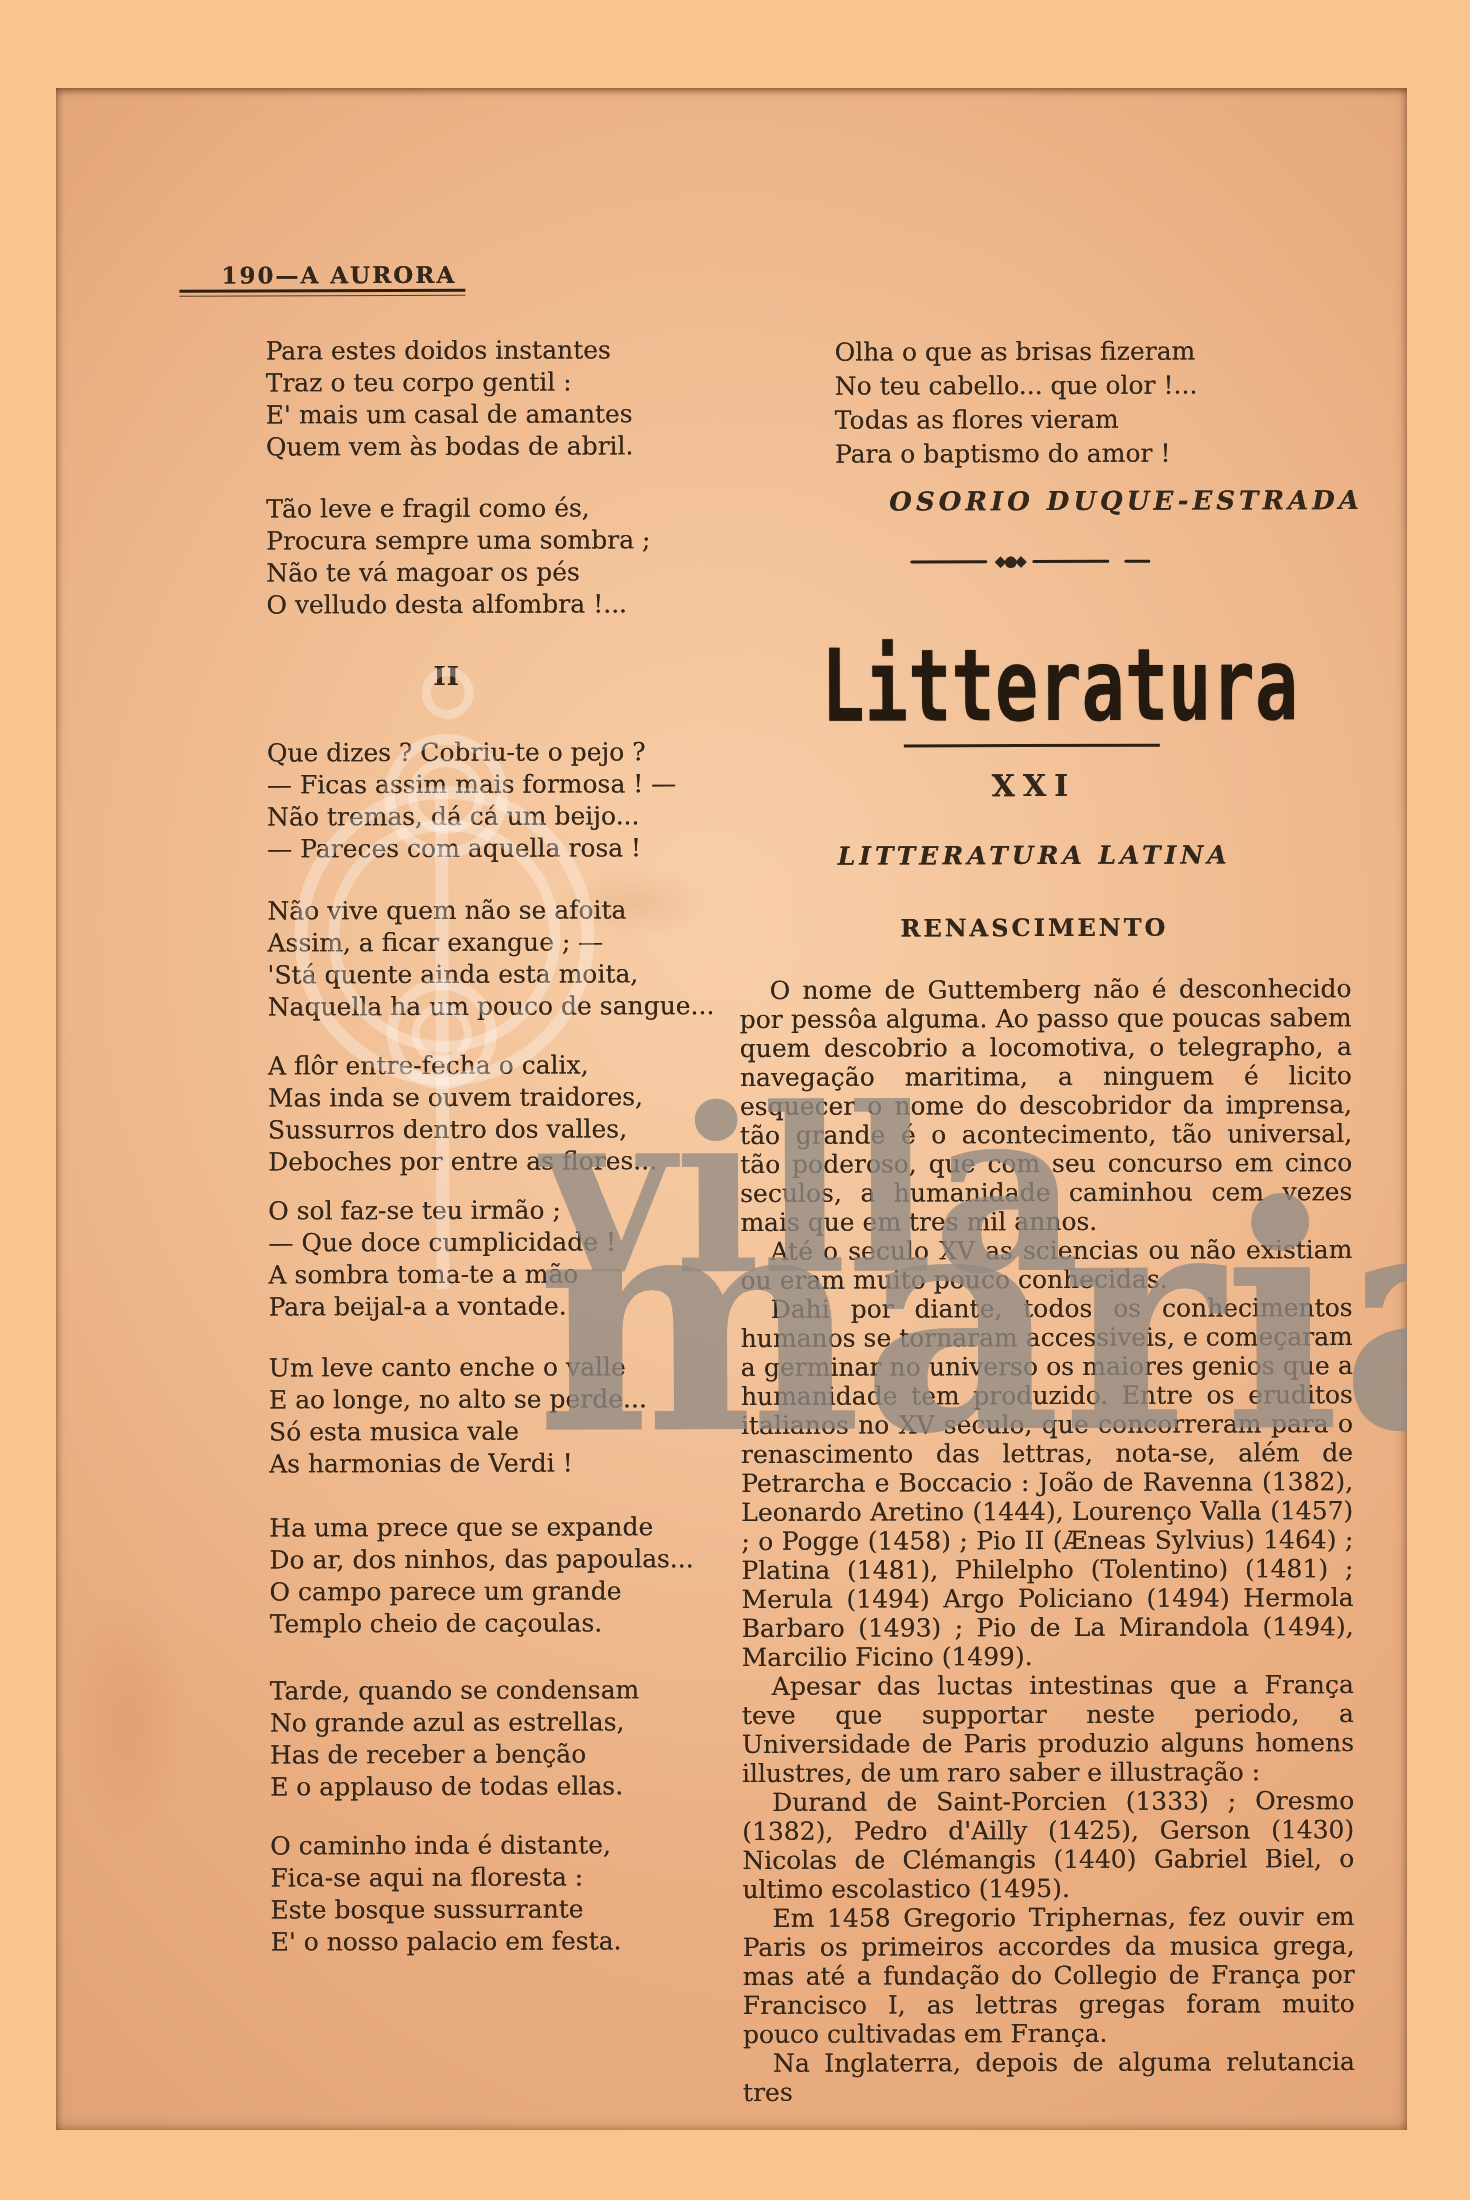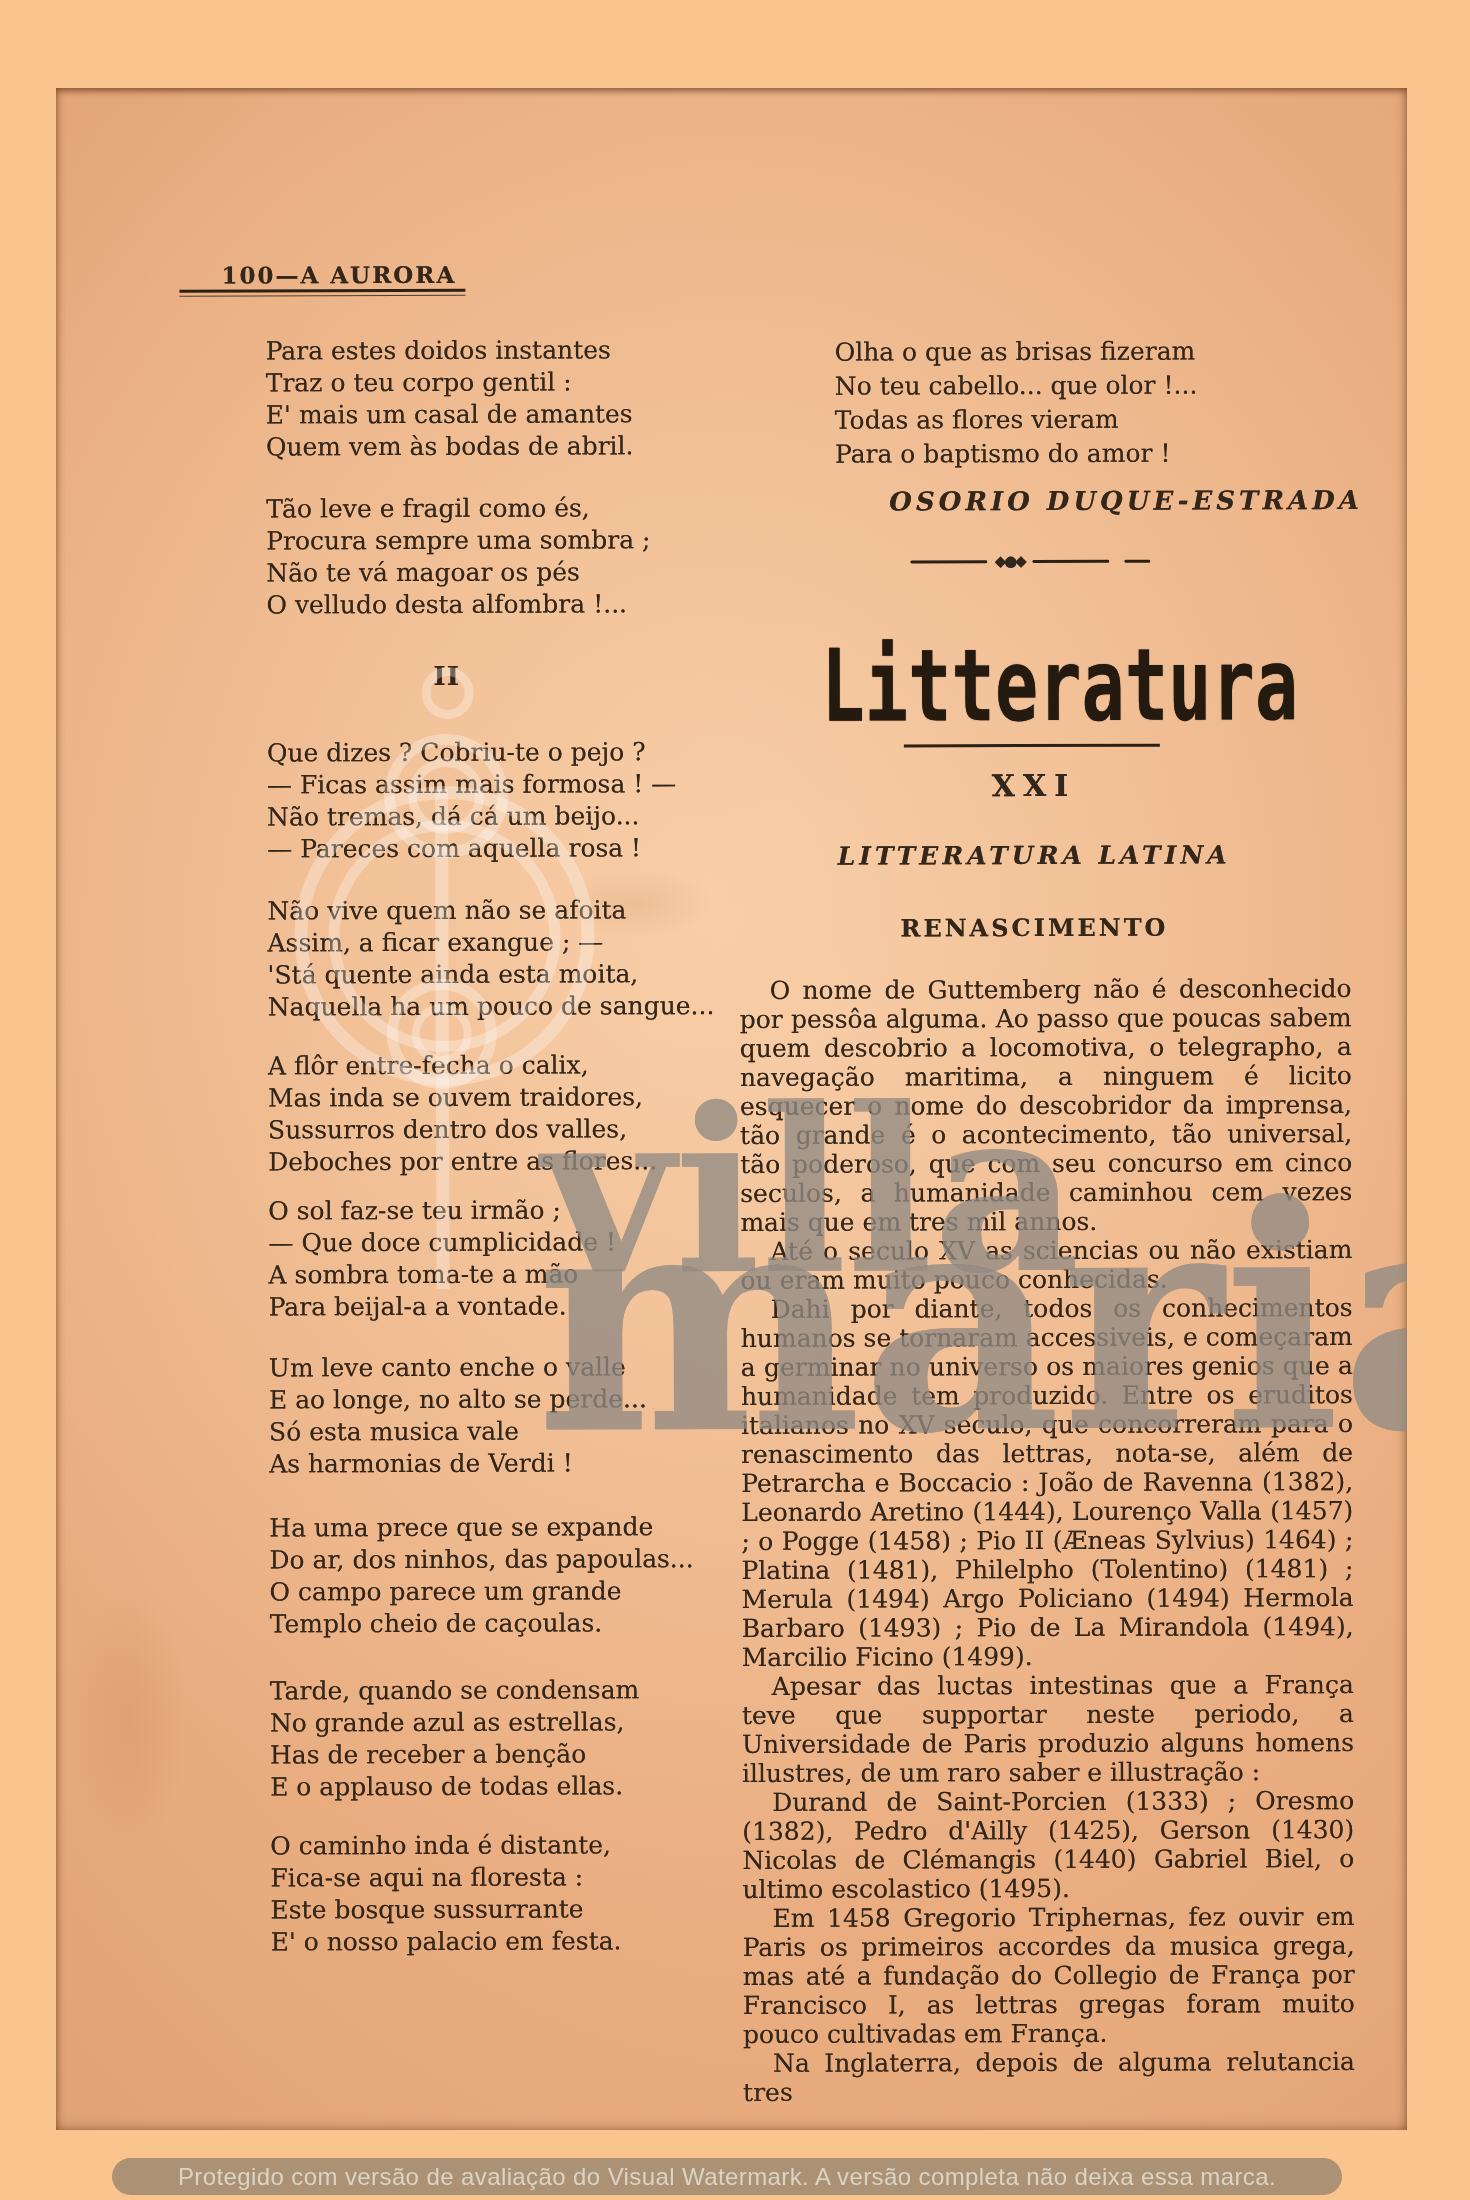--- a/index.html
+++ b/index.html
@@ -76,21 +76,21 @@
               font-family:"Liberation Sans","DejaVu Sans",sans-serif;font-size:24px;letter-spacing:.4px;}
 </style>
 </head>
 <body style="background: rgb(250, 196, 143);">
 
 <div class="frame">
 
   <div class="page">
     <div class="page-content ink" style="color: rgb(51, 38, 26);">
 
-      <div class="masthead-text">100—A AURORA</div>
+      <div class="masthead-text">190—A AURORA</div>
       <div class="masthead-rule"></div>
       <div class="masthead-rule2"></div>
 
       <div class="stanza" style="top:246px">
 
       <div class="pline">Para estes doidos instantes</div>
           <div class="pline">Traz o teu corpo gentil :</div>
           <div class="pline">E' mais um casal de amantes</div>
           <div class="pline">Quem vem às bodas de abril.</div>
         </div>
@@ -204,17 +204,14 @@
         <div class="wm-ring" style="left:331px;top:890px;width:110px;height:110px;border-width:11px;"></div>
         <div class="wm-ring" style="left:356px;top:915px;width:60px;height:60px;border-width:8px;"></div>
         <div class="wm-stem"></div>
         <div class="wm-word l1">villa</div>
         <div class="wm-word l2">maria</div>
       </div>
 
     </div>
   </div>
 
-  <div class="footer-bar" style="background: rgb(171, 146, 117); color: rgb(219, 212, 198);">
-    <span>Protegido com versão de avaliação do Visual Watermark. A versão completa não deixa essa marca.</span>
-  </div>
 
 </div>
 
 </body></html>

